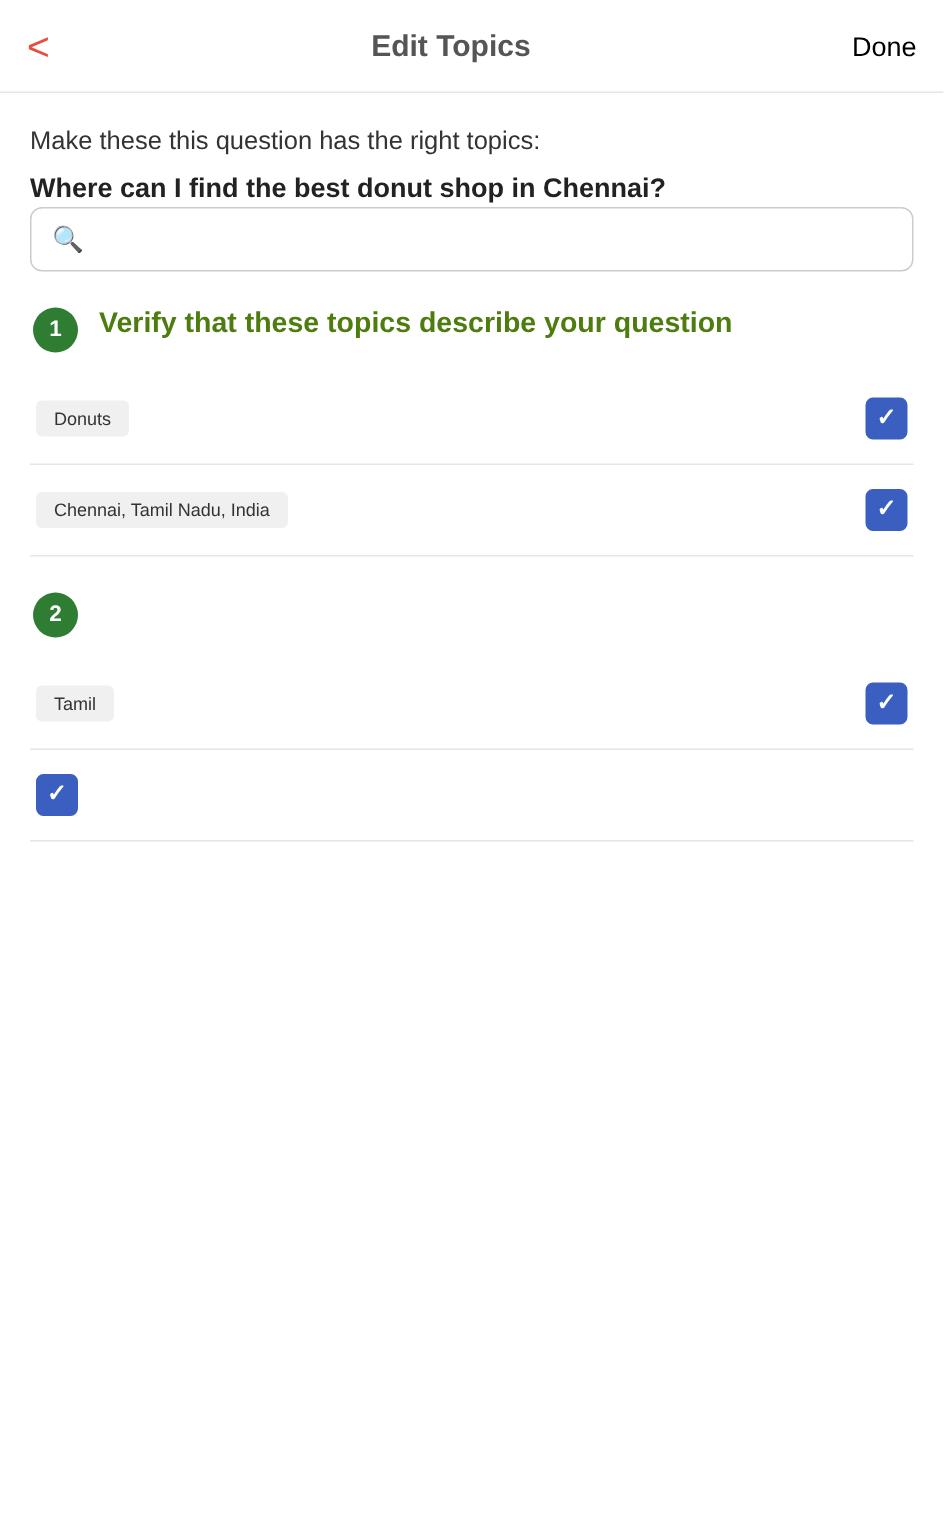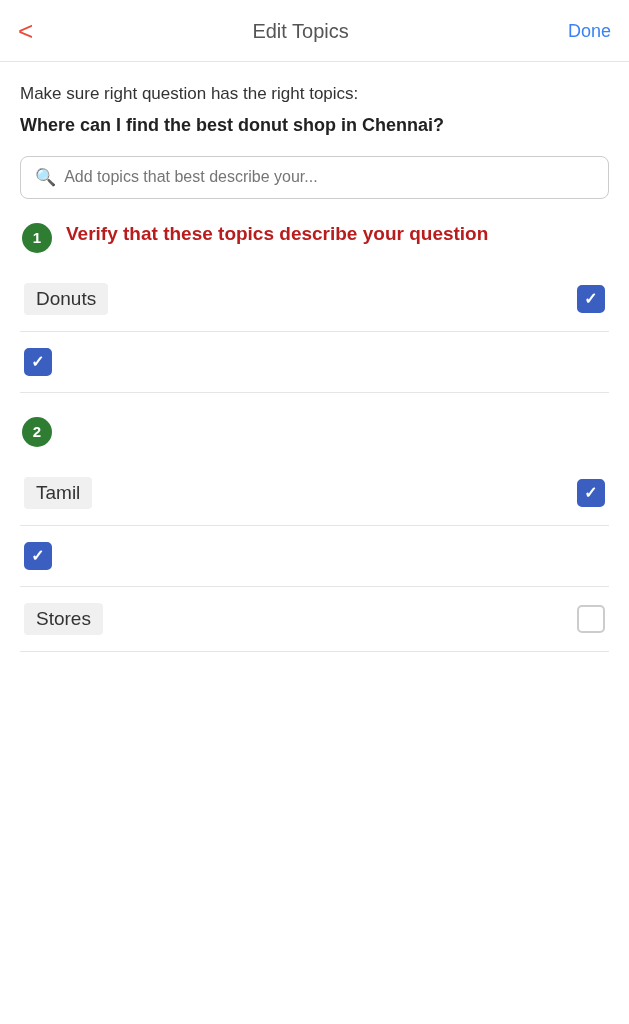--- a/index.html
+++ b/index.html
@@ -23,27 +23,27 @@
     }
     .header-back {
       color: #e74c3c;
       font-size: 26px;
       font-weight: 300;
       cursor: pointer;
       padding: 2px 8px 2px 0;
     }
     .header-title {
       font-size: 20px;
-      font-weight: 400;
+      font-weight: 700;
       color: #555;
       flex: 1;
       text-align: center;
     }
     .header-done {
-      color: #3b82f6;
+      color: #000000;
       font-size: 18px;
       font-weight: 500;
       cursor: pointer;
       padding: 2px 0 2px 8px;
     }
 
     
     .content {
       padding: 20px 20px 0 20px;
     }
@@ -52,21 +52,20 @@
       font-size: 17px;
       color: #333;
       line-height: 1.45;
       margin-bottom: 6px;
     }
     .question-bold {
       font-size: 18px;
       font-weight: 700;
       color: #222;
       line-height: 1.4;
-      margin-bottom: 18px;
     }
 
     
     .search-box {
       display: flex;
       align-items: center;
       border: 1px solid #ccc;
       border-radius: 8px;
       padding: 10px 14px;
       margin-bottom: 22px;
@@ -105,38 +104,38 @@
       display: flex;
       align-items: center;
       justify-content: center;
       flex-shrink: 0;
       margin-right: 14px;
       margin-top: 2px;
     }
     .section-title {
       font-size: 19px;
       font-weight: 700;
-      color: #b91c1c;
+      color: #4d7c0f;
       line-height: 1.35;
     }
 
     
     .topic-row {
       display: flex;
       align-items: center;
       justify-content: space-between;
       padding: 16px 4px;
       border-bottom: 1px solid #e5e5e5;
     }
     .topic-label {
       display: inline-block;
       background: #f0f0f0;
       border-radius: 4px;
       padding: 5px 12px;
-      font-size: 19px;
+      font-size: 12px;
       color: #333;
     }
     .checkbox {
       width: 28px;
       height: 28px;
       border-radius: 5px;
       border: 2px solid #3b5fc0;
       background: #3b5fc0;
       display: flex;
       align-items: center;
@@ -163,43 +162,43 @@
 <body>
 
 <div class="header">
   <span class="header-back">&lt;</span>
   <span class="header-title">Edit Topics</span>
   <span class="header-done">Done</span>
 </div>
 
 <div class="content">
 
-  <p class="intro-text">Make sure right question has the right topics:</p>
+  <p class="intro-text">Make these this question has the right topics:</p>
   <p class="question-bold">Where can I find the best donut shop in Chennai?</p>
 
   <div class="search-box">
     <span class="search-icon">🔍</span>
-    <input class="search-input" type="text" placeholder="Add topics that best describe your..." style="">
   </div>
 
   <div class="section-header">
     <div class="step-badge">
       <span>1</span>
     </div>
     <span class="section-title">Verify that these topics describe your question</span>
   </div>
 
   <div>
     <div class="topic-row">
       <span class="topic-label">Donuts</span>
       <div class="checkbox">
         <span class="checkmark">✓</span>
       </div>
     </div>
     <div class="topic-row">
+      <span class="topic-label">Chennai, Tamil Nadu, India</span>
       <div class="checkbox">
         <span class="checkmark">✓</span>
       </div>
     </div>
   </div>
 
   <div class="section-gap"></div>
 
   <div class="section-header">
     <div class="step-badge">
@@ -212,21 +211,15 @@
       <span class="topic-label">Tamil</span>
       <div class="checkbox">
         <span class="checkmark">✓</span>
       </div>
     </div>
     <div class="topic-row">
       <div class="checkbox">
         <span class="checkmark">✓</span>
       </div>
     </div>
-    <div class="topic-row">
-      <span class="topic-label">Stores</span>
-      <div class="checkbox checkbox-unchecked">
-        <span class="checkmark" style="visibility:hidden;">✓</span>
-      </div>
-    </div>
   </div>
 
 </div>
 
 </body></html>

